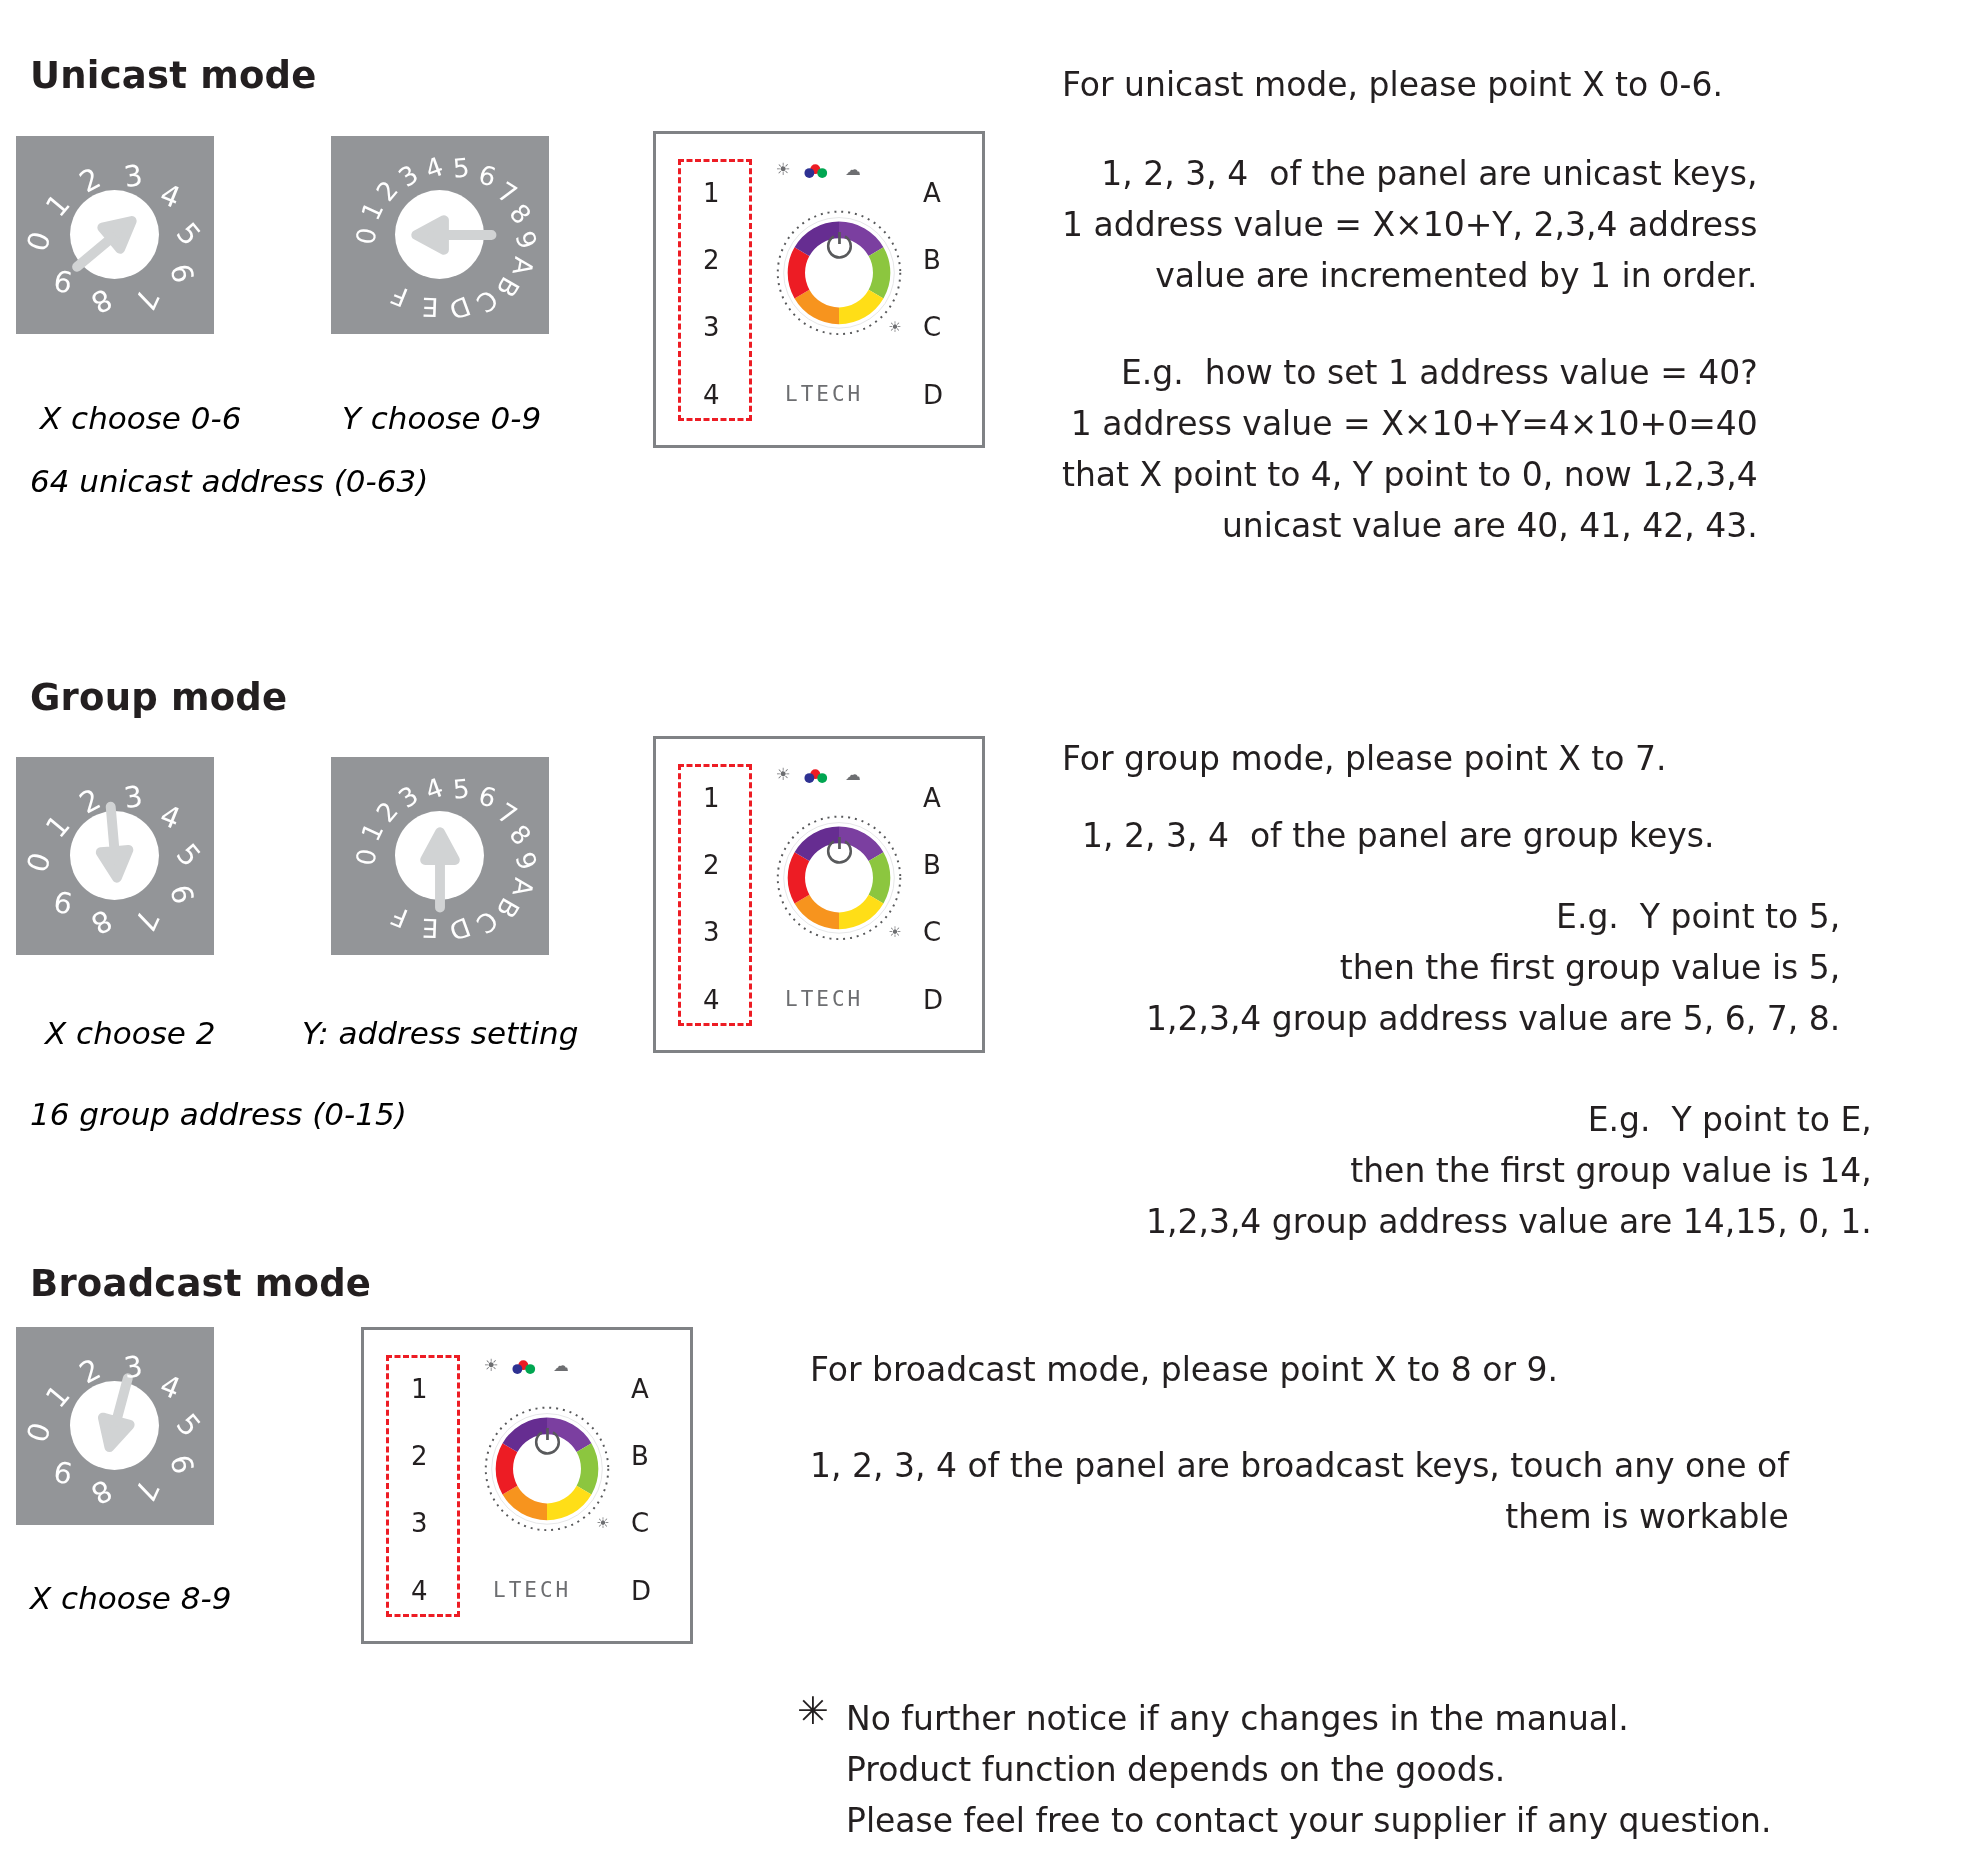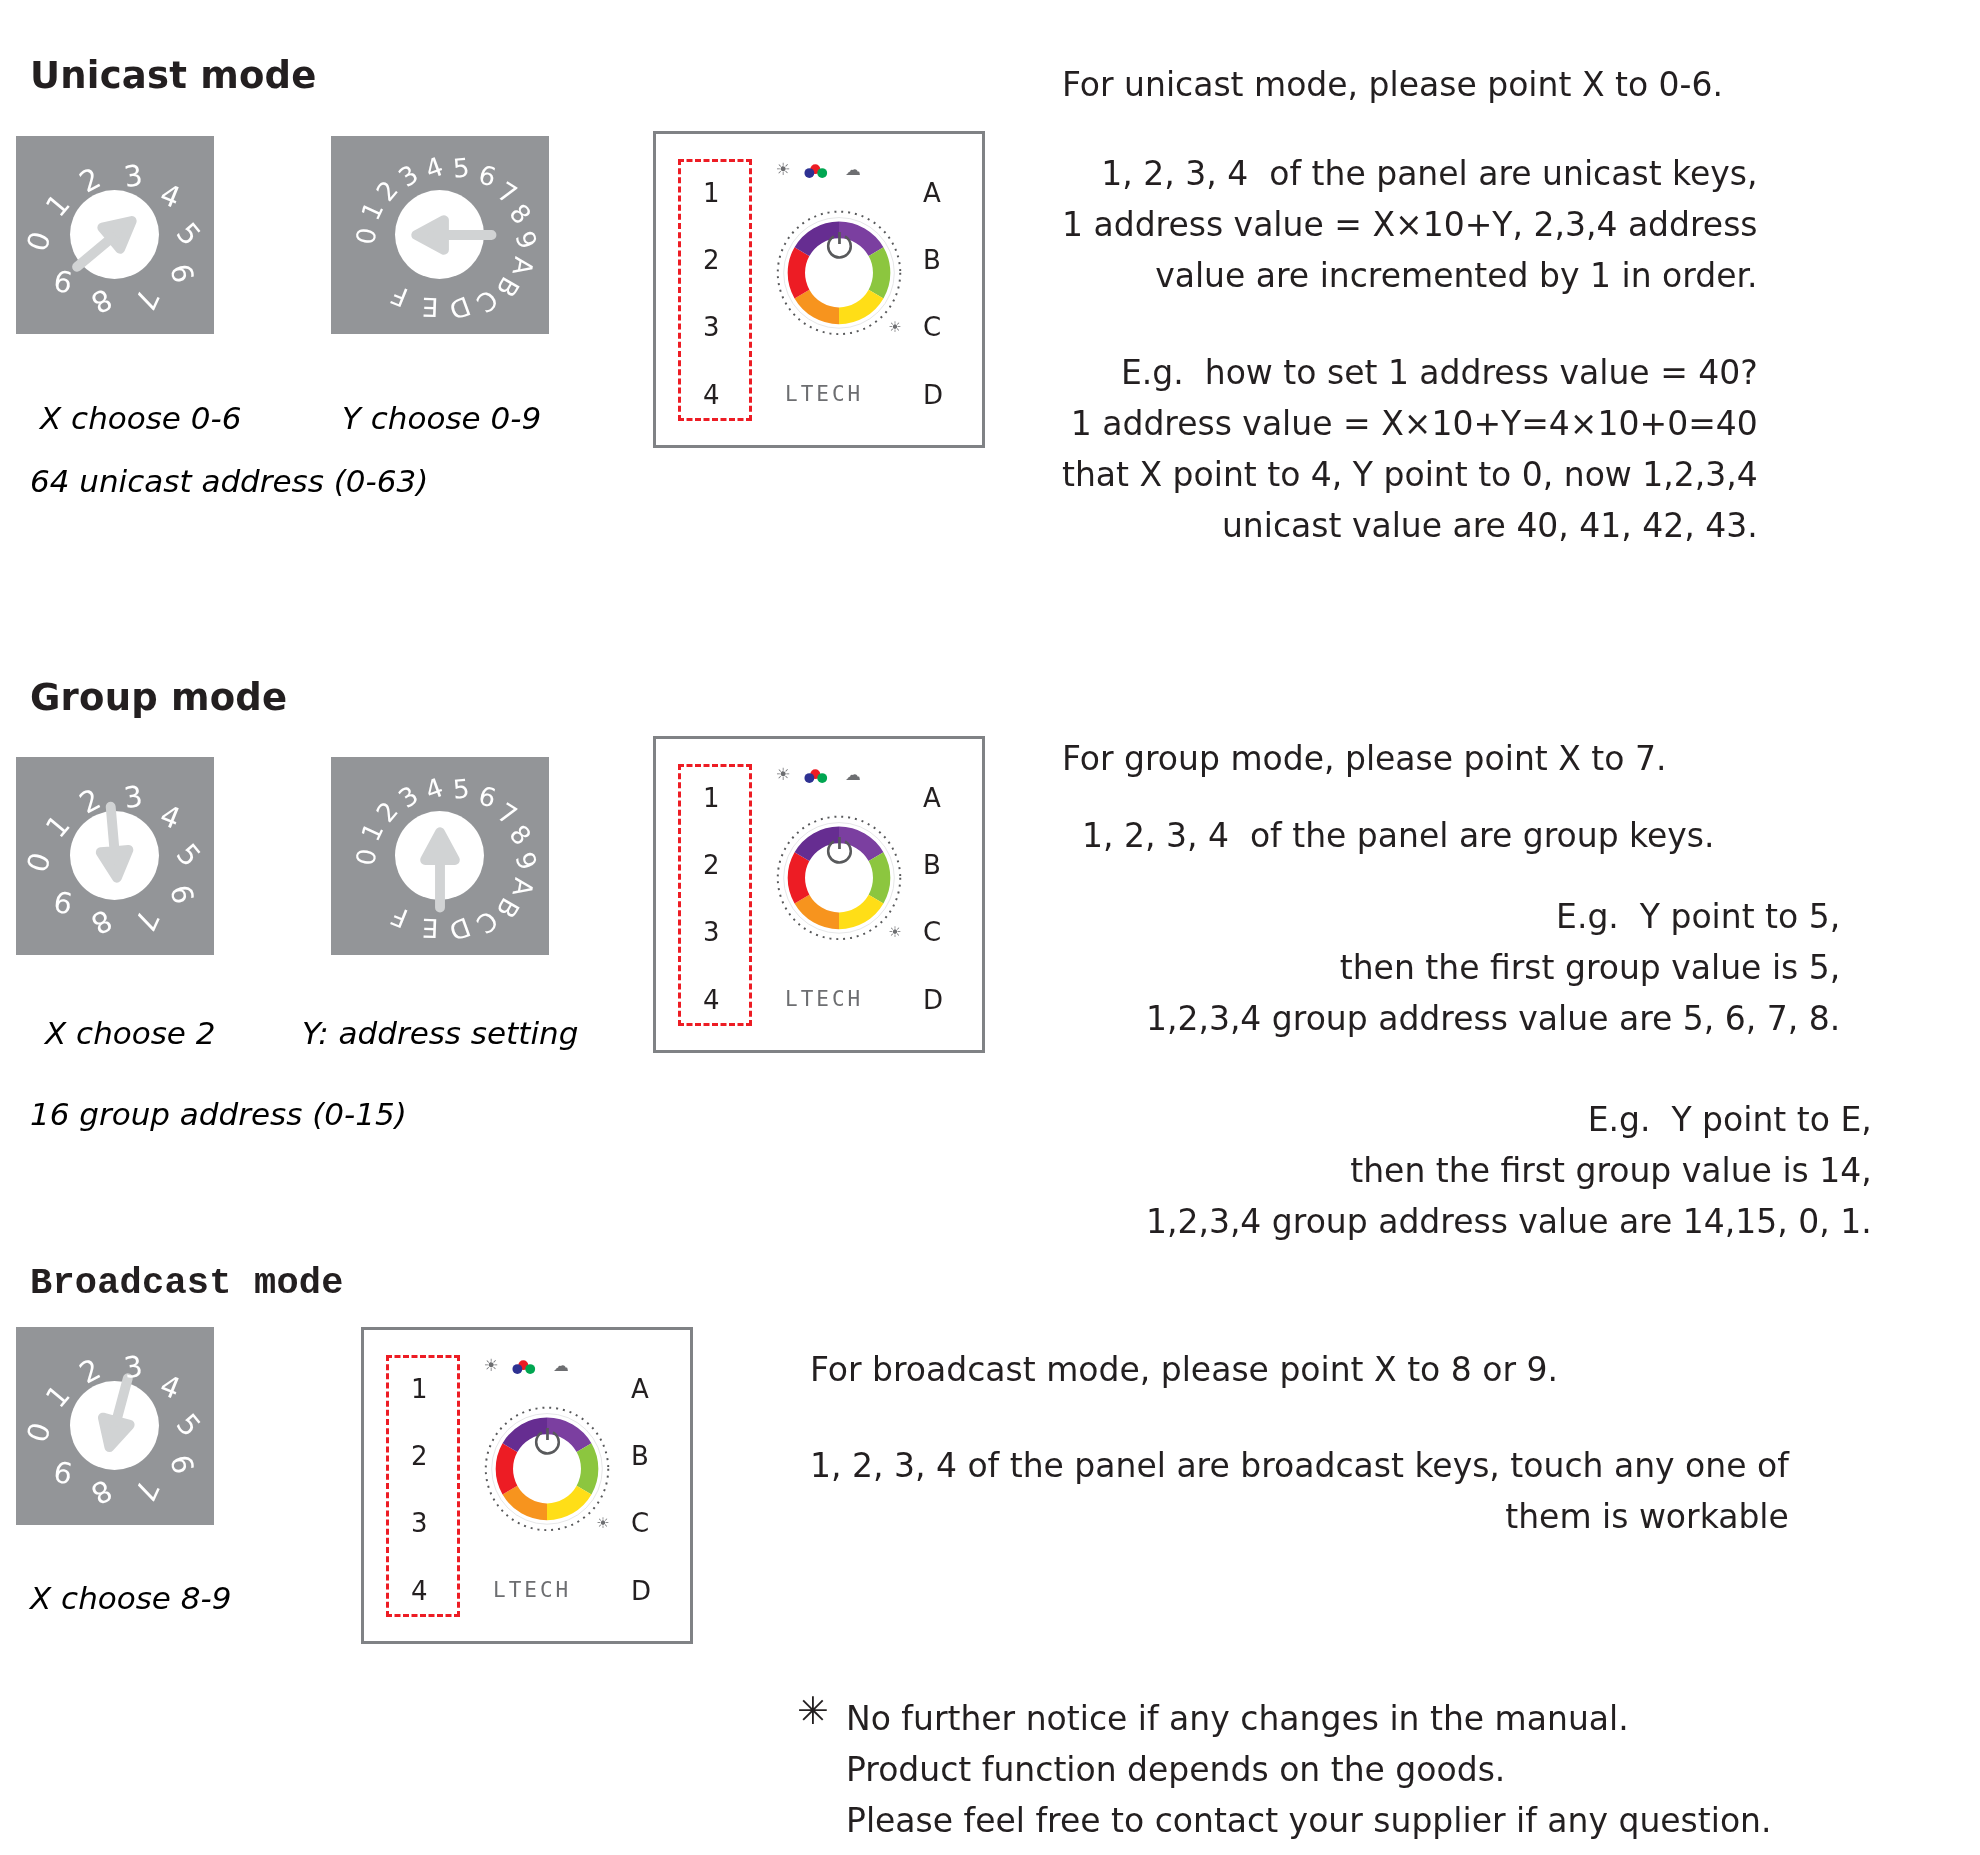--- a/index.html
+++ b/index.html
@@ -313,21 +313,21 @@
 
   <div class="para" style="left:1062px; top:733px;">For group mode, please point X to 7.</div>
   <div class="para" style="left:1062px; top:810px;margin-left:20px;">1, 2, 3, 4  of the panel are group keys.</div>
   <div class="para" style="left:1062px; top:891px;">E.g.  Y point to 5,
         then the first group value is 5,
         1,2,3,4 group address value are 5, 6, 7, 8.</div>
   <div class="para" style="left:1062px; top:1094px;">E.g.  Y point to E,
         then the first group value is 14,
         1,2,3,4 group address value are 14,15, 0, 1.</div>
 
-  <div class="section-title" style="left:30px; top:1262px;font-family:Liberation Mono, monospace;">Broadcast mode</div>
+  <div class="section-title" style="left:30px; top:1262px;">Broadcast mode</div>
 
   <div class="dial" style="left:16px; top:1327px; width:198px; height:198px;">
     <div class="dial-inner" style="left:54px; top:54px; width:89px; height:89px;"></div>
     <svg class="arrow" viewBox="0 0 200 200">
       <g transform="rotate(195 100 100)">
         <path d="M100 150 L100 105 L86 105 L100 78 L114 105 L100 105 Z" fill="#d1d3d4" stroke="#d1d3d4" stroke-width="10" stroke-linejoin="round"></path>
       </g>
     </svg>
     <div class="dial-label" style="left:14px; top:91px;  transform:rotate(-72deg);">0</div>
     <div class="dial-label" style="left:33px; top:55px;  transform:rotate(-50deg);">1</div>

